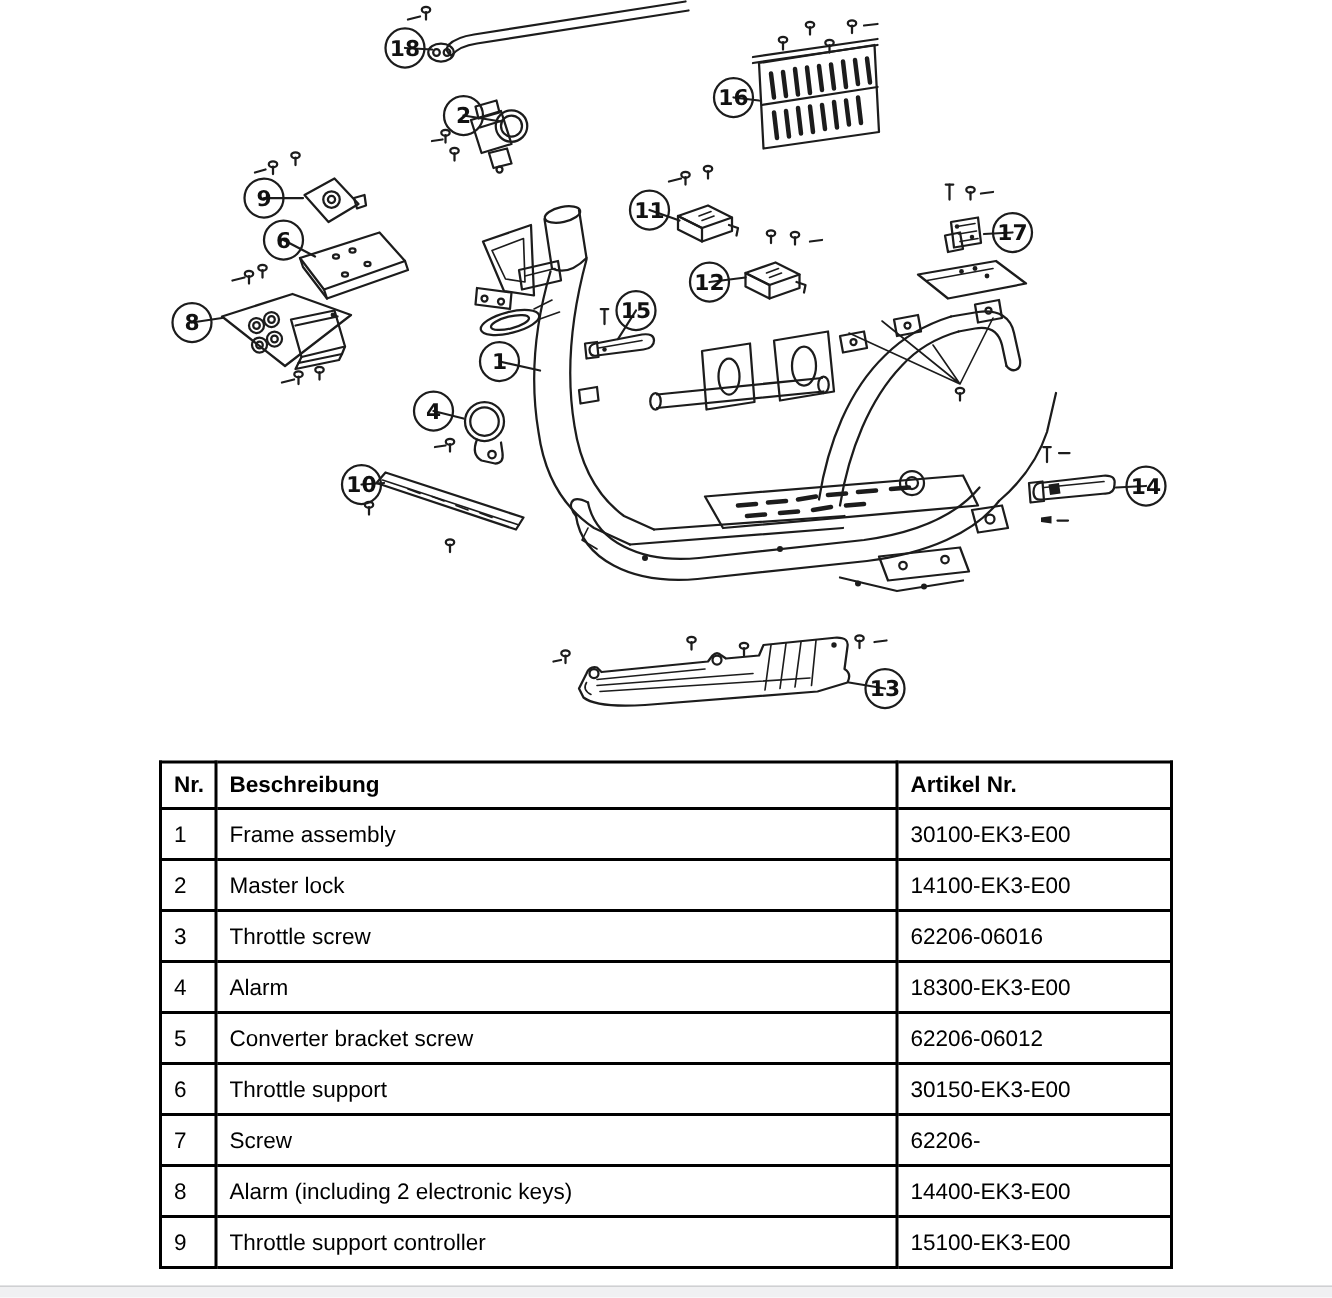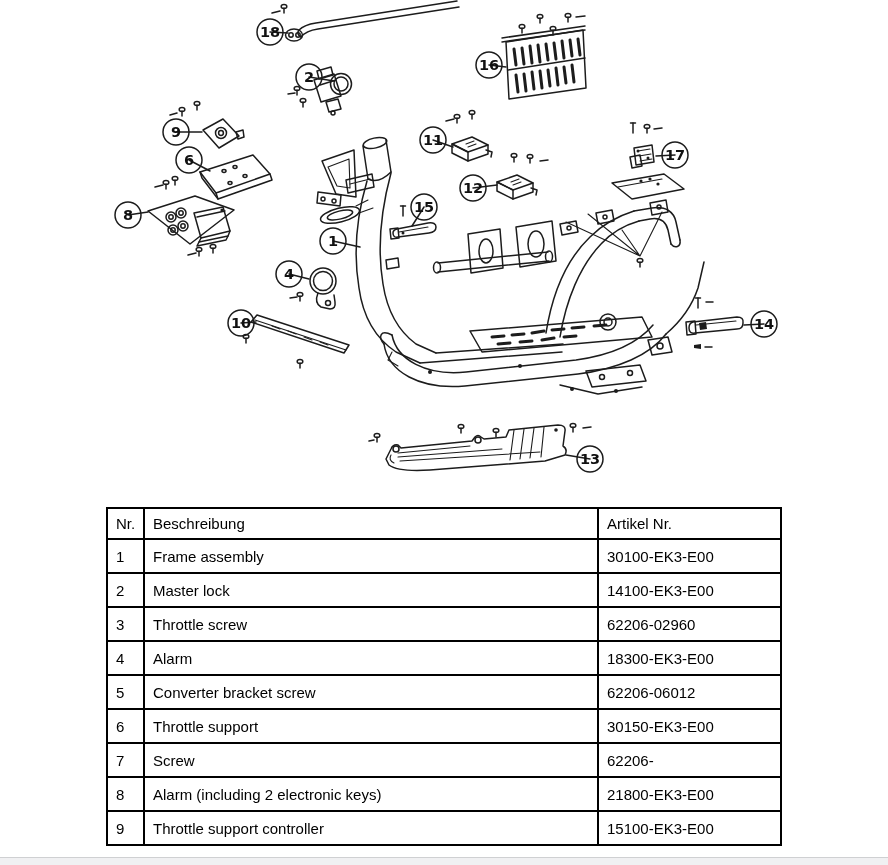--- a/index.html
+++ b/index.html
@@ -23,21 +23,21 @@
   }
   table.parts{
     position:absolute;left:106px;top:507px;width:674px;
     border-collapse:collapse;table-layout:fixed;background:#fff;
   }
   .parts th,.parts td{
     border:2px solid #000;padding:0 4px 0 8px;
     font-size:15px;text-align:left;vertical-align:middle;
     overflow:hidden;white-space:nowrap;
   }
-  .parts th{font-weight:normal;height:29px;}
+  .parts th{font-weight:bold;height:29px;}
   .parts td{font-weight:normal;height:32px;}
   .bottom-strip{
     position:absolute;left:0;top:857px;width:888px;height:8px;
     background:#f0f0f2;border-top:1px solid #cfd0d2;z-index:5;
   }
 </style>
 </head>
 <body>
 
 <svg id="diagram" width="888" height="492" viewBox="0 0 888 492">
@@ -375,21 +375,21 @@
         <td>30100-EK3-E00</td>
       </tr>
       <tr>
         <td>2</td>
         <td>Master lock</td>
         <td>14100-EK3-E00</td>
       </tr>
       <tr>
         <td>3</td>
         <td>Throttle screw</td>
-        <td>62206-02960</td>
+        <td>62206-06016</td>
       </tr>
       <tr>
         <td>4</td>
         <td>Alarm</td>
         <td>18300-EK3-E00</td>
       </tr>
       <tr>
         <td>5</td>
         <td>Converter bracket screw</td>
         <td>62206-06012</td>
@@ -400,21 +400,21 @@
         <td>30150-EK3-E00</td>
       </tr>
       <tr>
         <td>7</td>
         <td>Screw</td>
         <td>62206-</td>
       </tr>
       <tr>
         <td>8</td>
         <td>Alarm (including 2 electronic keys)</td>
-        <td>21800-EK3-E00</td>
+        <td>14400-EK3-E00</td>
       </tr>
       <tr>
         <td>9</td>
         <td>Throttle support controller</td>
         <td>15100-EK3-E00</td>
       </tr>
     </tbody>
 </table>
 
 <div class="bottom-strip"></div>

